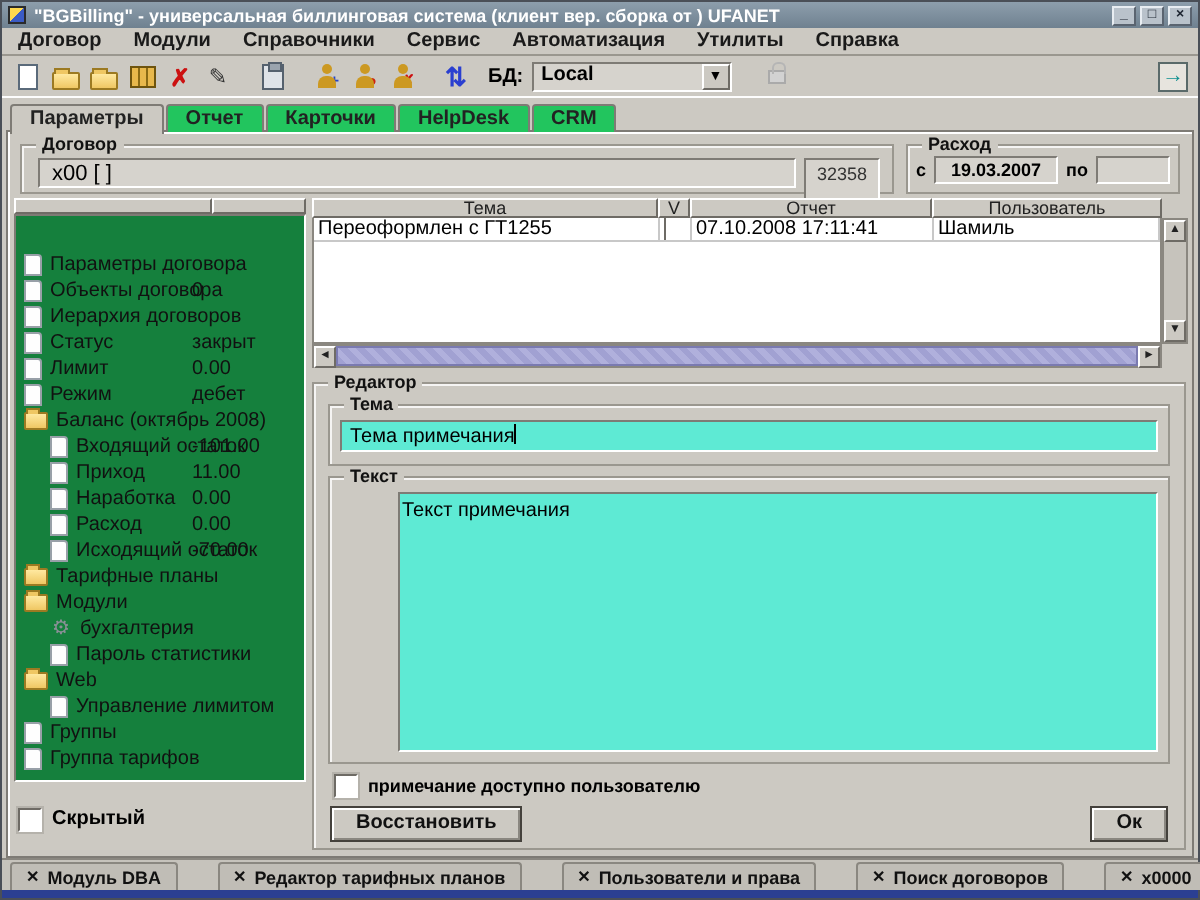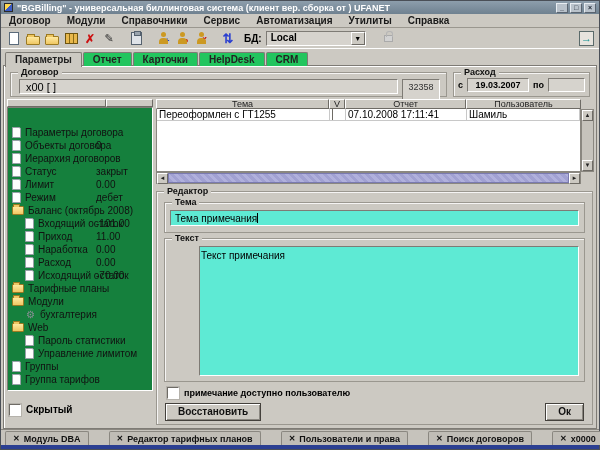--- a/index.html
+++ b/index.html
@@ -359,28 +359,28 @@
                 <span class="tind" style="width: 0px;"></span>
                 <span class="ticon folder"></span>
                 <span class="tlabel">Модули</span>
               </div>
               <div class="tree-row">
                 <span class="tind" style="width: 13px;"></span>
                 <span class="ticon gear"></span>
                 <span class="tlabel">бухгалтерия</span>
               </div>
               <div class="tree-row">
+                <span class="tind" style="width: 13px;"></span>
+                <span class="ticon page"></span>
+                <span class="tlabel">Пароль статистики</span>
+              </div>
+              <div class="tree-row">
                 <span class="tind" style="width: 0px;"></span>
                 <span class="ticon folder"></span>
                 <span class="tlabel">Web</span>
-              </div>
-              <div class="tree-row">
-                <span class="tind" style="width: 13px;"></span>
-                <span class="ticon page"></span>
-                <span class="tlabel">Пароль статистики</span>
               </div>
               <div class="tree-row">
                 <span class="tind" style="width: 13px;"></span>
                 <span class="ticon page"></span>
                 <span class="tlabel">Управление лимитом</span>
               </div>
               <div class="tree-row">
                 <span class="tind" style="width: 0px;"></span>
                 <span class="ticon page"></span>
                 <span class="tlabel">Группы</span>

